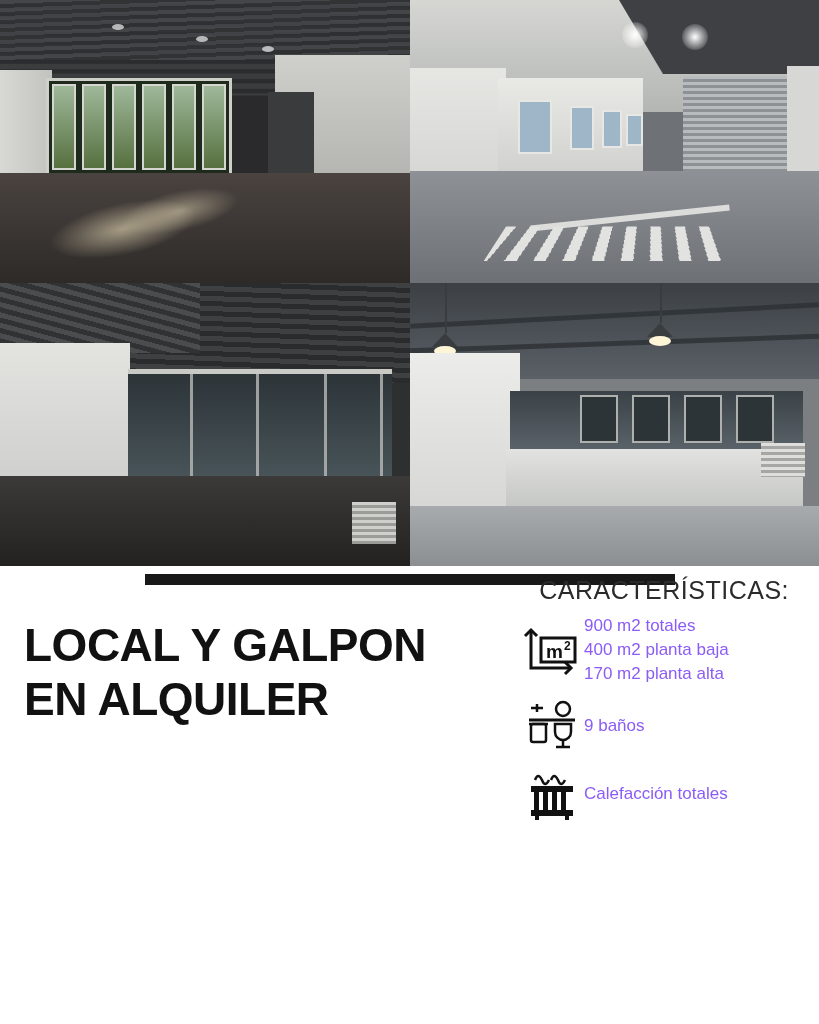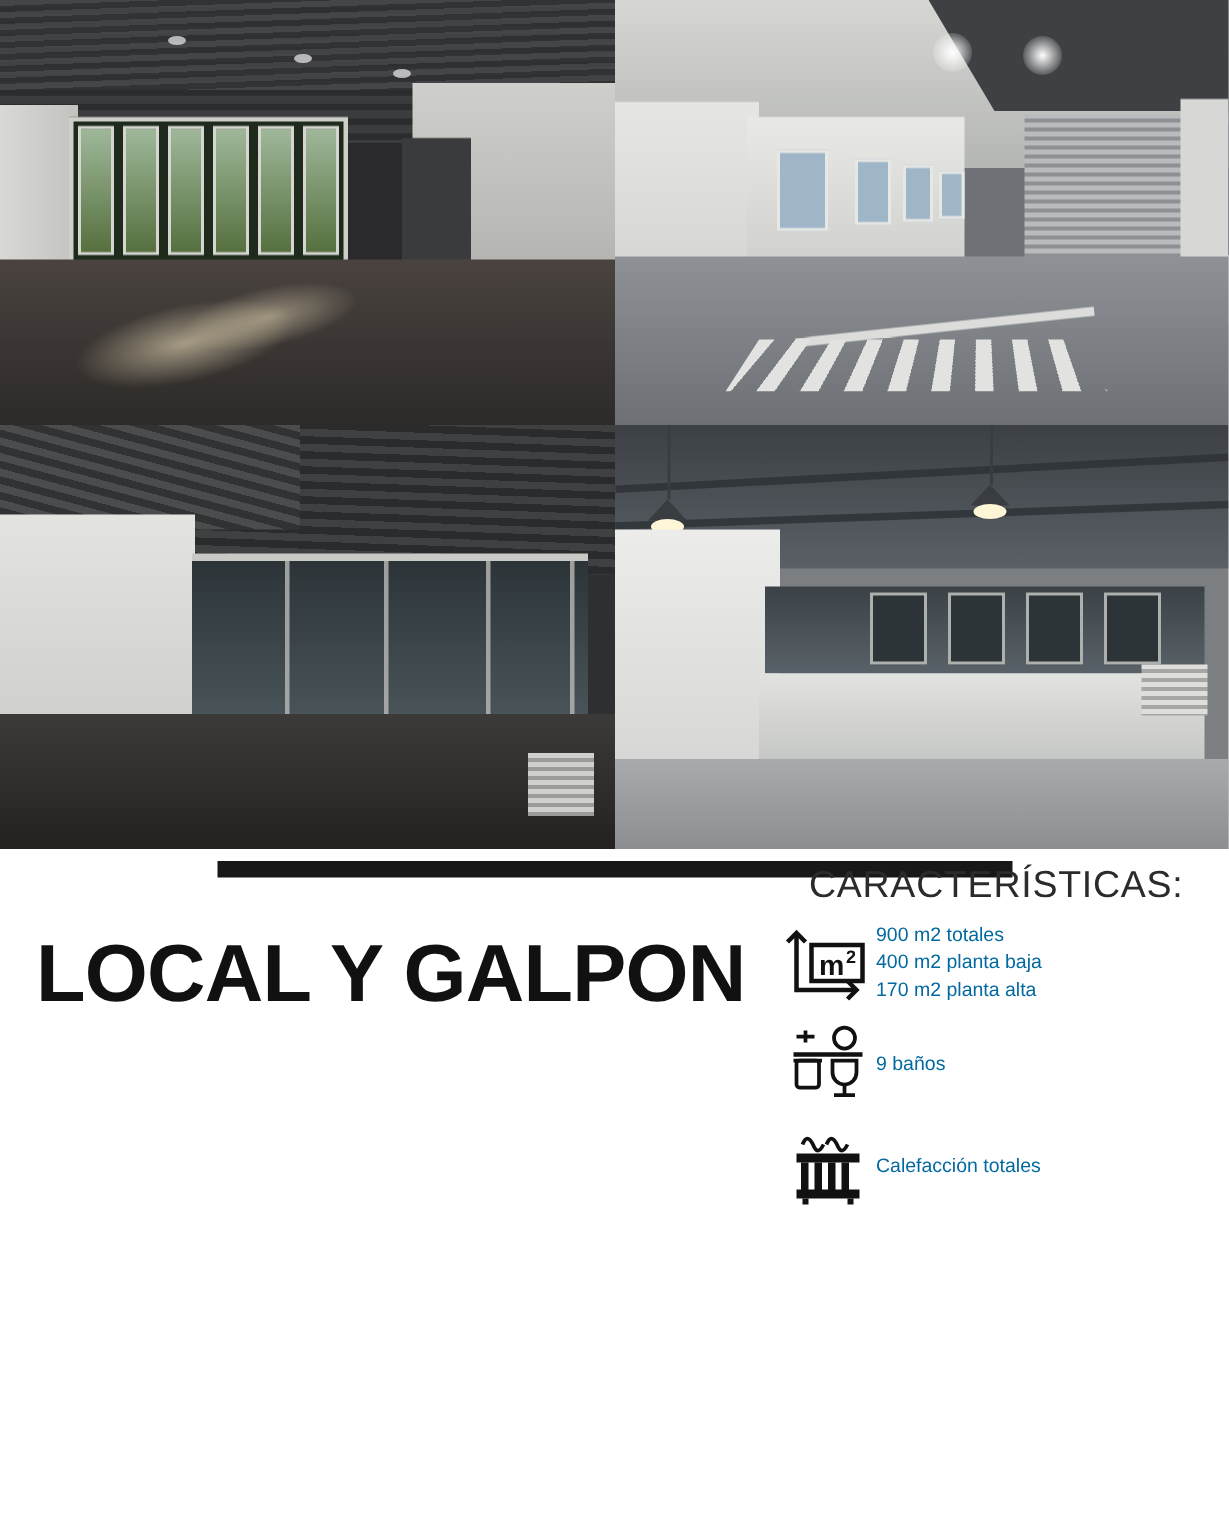--- a/index.html
+++ b/index.html
@@ -213,21 +213,21 @@
   .rule {
     position: absolute;
     left: 145px; top: 8px;
     width: 530px; height: 11px;
     background: #181818;
   }
 
   .headline {
     position: absolute;
     left: 24px; top: 52px;
-    font-size: 54px;
+    font-size: 46px;
     font-weight: bold;
     line-height: 1.18;
     letter-spacing: -0.5px;
     color: #111111;
     text-transform: uppercase;
   }
   .headline div { white-space: nowrap; }
 
   .feat-title {
     position: absolute;
@@ -248,23 +248,23 @@
     margin-bottom: 14px;
   }
   .feat-ico {
     width: 64px;
     min-width: 64px;
     display: flex;
     justify-content: center;
     align-items: center;
   }
   .feat-text {
-    font-size: 13px;
+    font-size: 17px;
     line-height: 1.42;
-    color: #0369a1;
+    color: #8b5cf6;
   }
   .feat-text div { white-space: nowrap; }
 </style>
 </head>
 <body>
 
 <div class="collage">
 
   <div class="photo p1">
     <div class="ceiling"></div>
@@ -343,20 +343,21 @@
     <div class="floor"></div>
   </div>
 </div>
 
 <div class="band">
 
   <div class="rule"></div>
 
   <div class="headline">
     <div>LOCAL Y GALPON</div>
+    <div>EN ALQUILER</div>
   </div>
 
   <div class="feat-title">CARACTERÍSTICAS:</div>
 
   <div class="feat-rows">
 
     <div class="feat-row">
       <div class="feat-ico">
         <svg width="58" height="52" viewBox="0 0 58 52">
           <path d="M8 6 V44 H48" fill="none" stroke="#111" stroke-width="3"></path>

